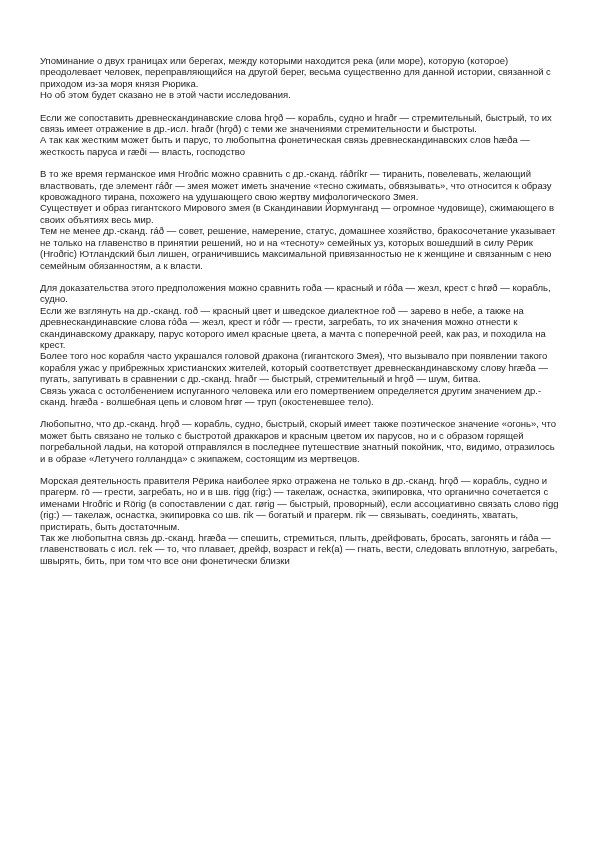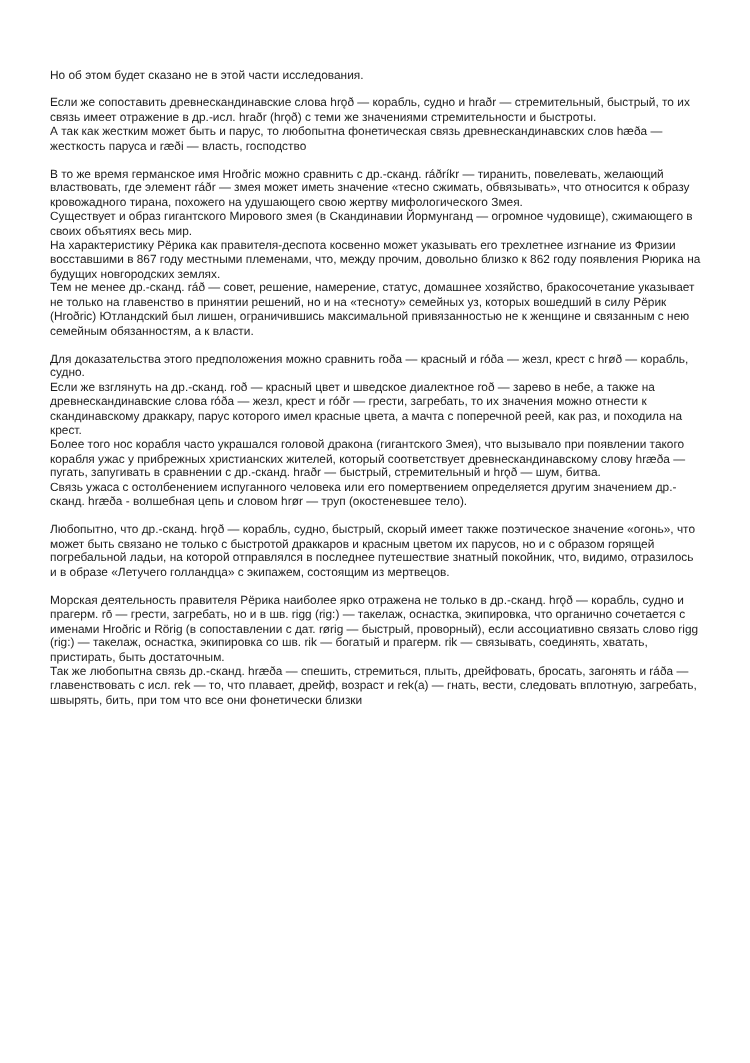--- a/index.html
+++ b/index.html
@@ -27,32 +27,32 @@
     word-spacing: 0;
     text-align: left;
   }
 </style>
 </head>
 <body>
 
 <div class="page">
 
   <div class="block">
+    <p>Упоминание о двух границах или берегах, между которыми находится река (или море), которую (которое) преодолевает человек, переправляющийся на другой берег, весьма существенно для данной истории, связанной с приходом из-за моря князя Рюрика.</p>
     <p>Но об этом будет сказано не в этой части исследования.</p>
   </div>
 
   <div class="block">
     <p>Если же сопоставить древнескандинавские слова hrǫð — корабль, судно и hraðr — стремительный, быстрый, то их связь имеет отражение в др.-исл. hraðr (hrǫð) с теми же значениями стремительности и быстроты.</p>
     <p>А так как жестким может быть и парус, то любопытна фонетическая связь древнескандинавских слов hæða — жесткость паруса и ræði — власть, господство</p>
   </div>
 
   <div class="block">
     <p>В то же время германское имя Hroðric можно сравнить с др.-сканд. ráðríkr — тиранить, повелевать, желающий властвовать, где элемент ráðr — змея может иметь значение «тесно сжимать, обвязывать», что относится к образу кровожадного тирана, похожего на удушающего свою жертву мифологического Змея.</p>
     <p>Существует и образ гигантского Мирового змея (в Скандинавии Йормунганд — огромное чудовище), сжимающего в своих объятиях весь мир.</p>
-    <p>На характеристику Рёрика как правителя-деспота косвенно может указывать его трехлетнее изгнание из Фризии восставшими в 867 году местными племенами, что, между прочим, довольно близко к 862 году появления Рюрика на будущих новгородских землях.</p>
     <p>Тем не менее др.-сканд. ráð — совет, решение, намерение, статус, домашнее хозяйство, бракосочетание указывает не только на главенство в принятии решений, но и на «тесноту» семейных уз, которых вошедший в силу Рёрик (Hroðric) Ютландский был лишен, ограничившись максимальной привязанностью не к женщине и связанным с нею семейным обязанностям, а к власти.</p>
   </div>
 
   <div class="block">
     <p>Для доказательства этого предположения можно сравнить roða — красный и róða — жезл, крест с hrøð — корабль, судно.</p>
     <p>Если же взглянуть на др.-сканд. roð — красный цвет и шведское диалектное roð — зарево в небе, а также на древнескандинавские слова róða — жезл, крест и róðr — грести, загребать, то их значения можно отнести к скандинавскому драккару, парус которого имел красные цвета, а мачта с поперечной реей, как раз, и походила на крест.</p>
     <p>Более того нос корабля часто украшался головой дракона (гигантского Змея), что вызывало при появлении такого корабля ужас у прибрежных христианских жителей, который соответствует древнескандинавскому слову hræða — пугать, запугивать в сравнении с др.-сканд. hraðr — быстрый, стремительный и hrǫð — шум, битва.</p>
     <p>Связь ужаса с остолбенением испуганного человека или его помертвением определяется другим значением др.-сканд. hræða - волшебная цепь и словом hrør — труп (окостеневшее тело).</p>
   </div>
 

